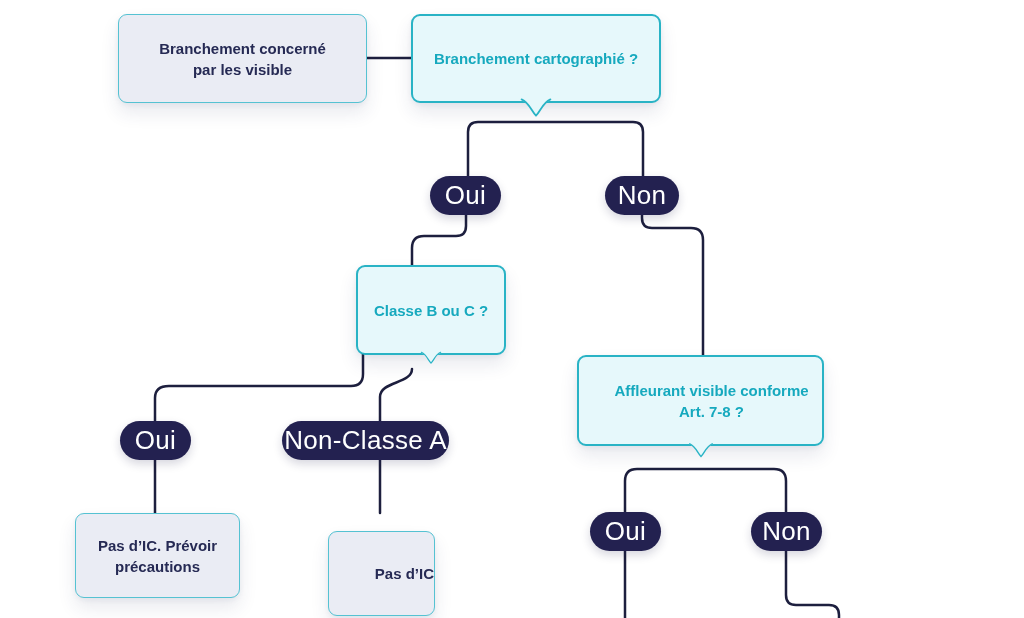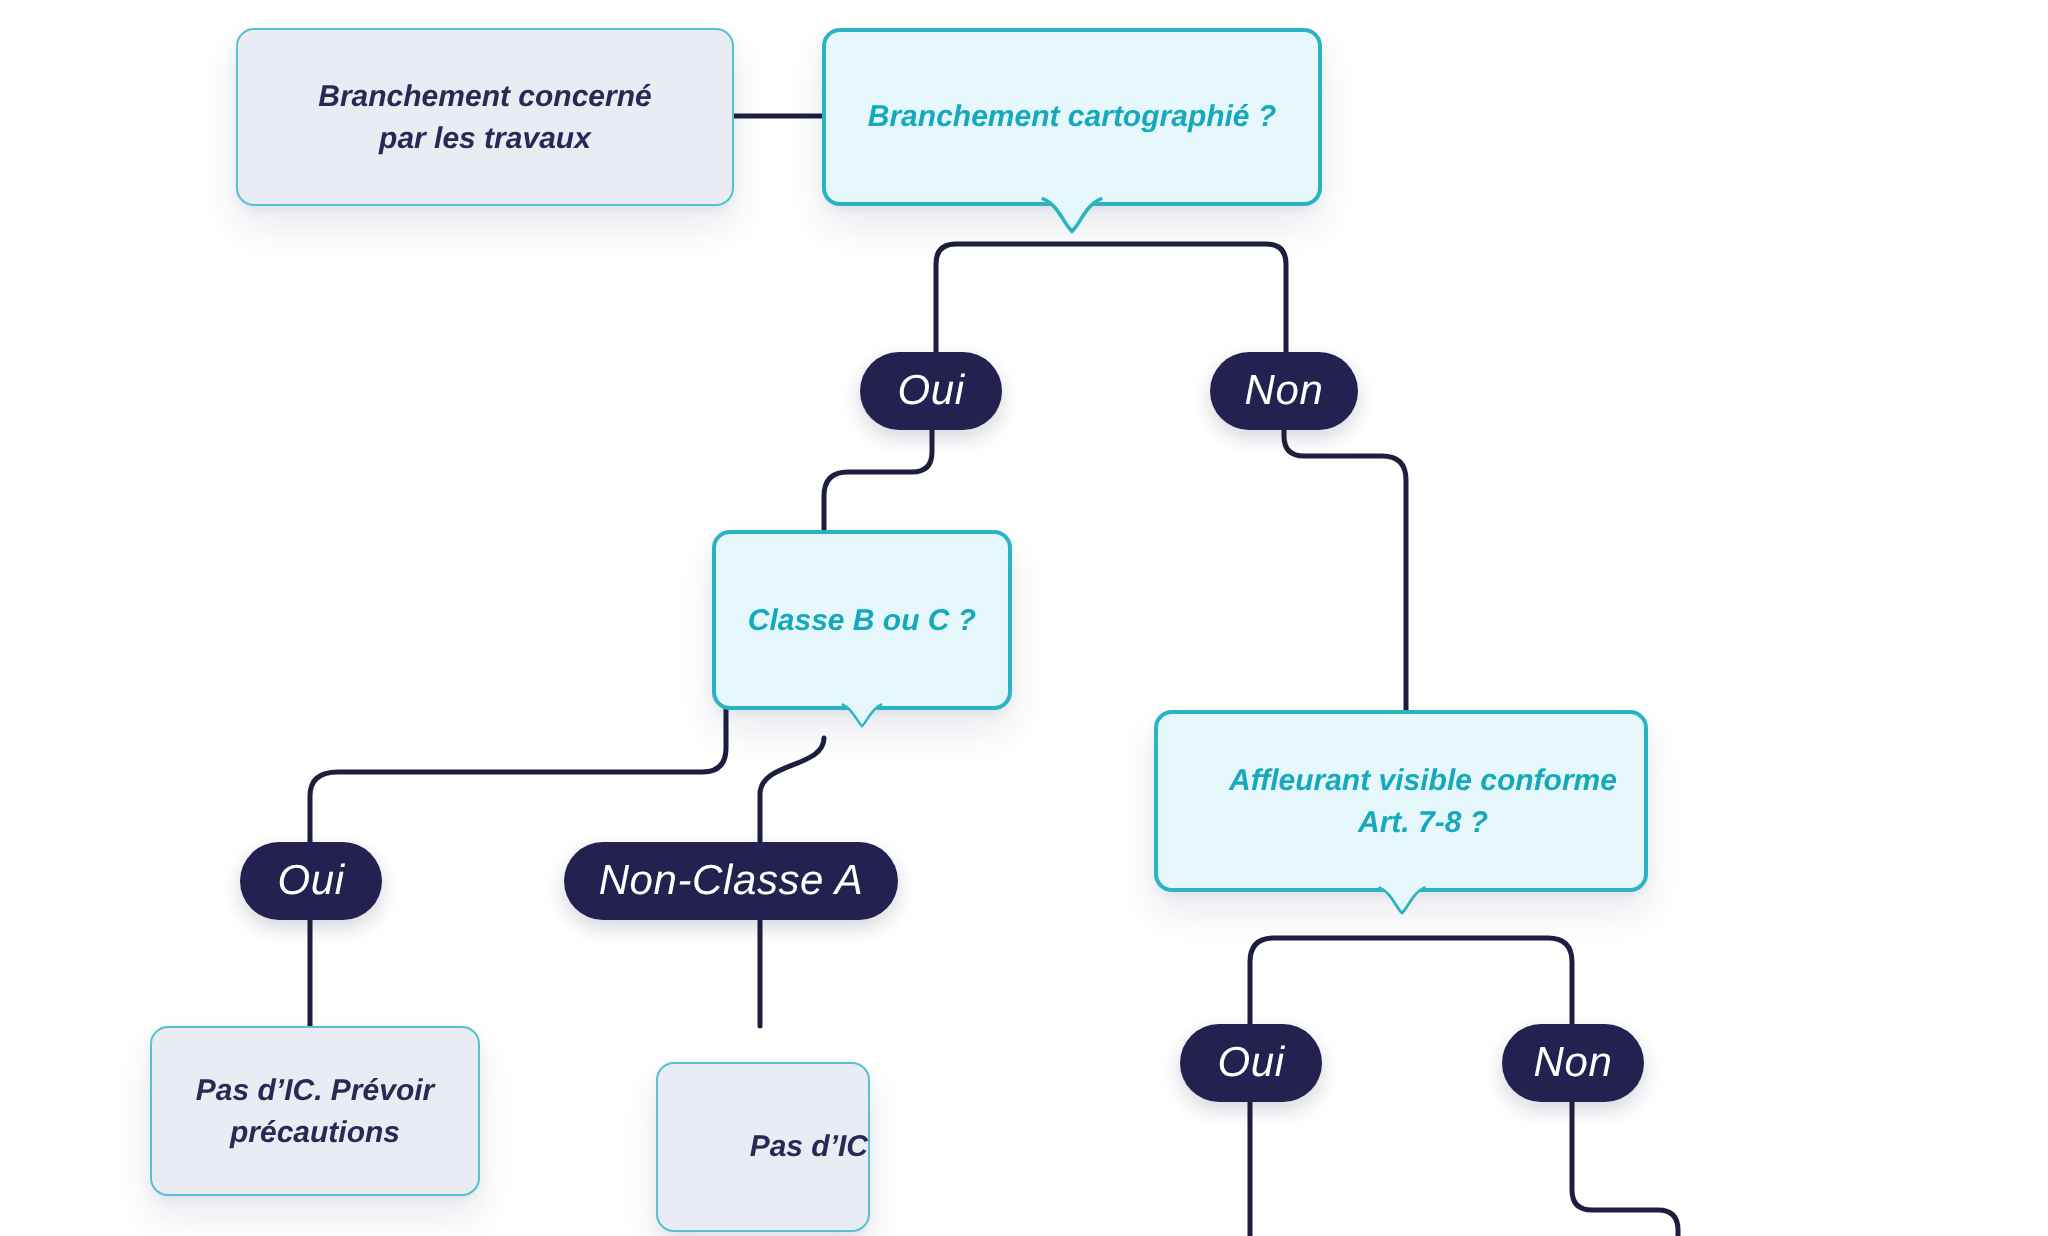--- a/index.html
+++ b/index.html
@@ -1,20 +1,19 @@
 <!DOCTYPE html>
 <html style="--background: #ffffff; --connector: #1d1f3e; --pill-bg: #232150; --pill-text: #ffffff; --question-border: #29b3c5; --question-fill: #e6f8fb; --question-text: #16a9be; --info-fill: #eaecf4; --info-border: #55c2d2; --info-text: #262a54;"><head>
 <meta charset="utf-8">
 <style>
   html,body{margin:0;padding:0;background:#ffffff;}
   #canvas{
     position:relative;width:860px;height:618px;overflow:hidden;
     background:var(--background,#ffffff);
     font-family:"Liberation Sans", sans-serif;
-    font-style:italic;
   }
   #edges{position:absolute;left:0;top:0;z-index:1;}
   .edge{fill:none;stroke:var(--connector,#1d1f3e);stroke-width:2.5;stroke-linecap:round;}
 
   .box{
     position:absolute;z-index:2;box-sizing:border-box;
     display:flex;align-items:center;justify-content:center;
     text-align:center;border-radius:9px;
     font-weight:bold;font-size:15px;line-height:21px;
     box-shadow:0 10px 18px rgba(35,50,100,.10),0 2px 5px rgba(35,50,100,.06);
@@ -30,21 +29,21 @@
     color:var(--question-text,#16a9be);
   }
   .tail{position:absolute;left:50%;top:calc(100% - 3px);transform:translateX(-50%);}
   .tail-fill{fill:var(--question-fill,#e6f8fb);}
   .tail-stroke{fill:none;stroke:var(--question-border,#29b3c5);stroke-width:2;stroke-linecap:round;}
 
   .pill{
     position:absolute;z-index:3;box-sizing:border-box;
     display:flex;align-items:center;justify-content:center;
     background:var(--pill-bg,#232150);color:var(--pill-text,#ffffff);
-    border-radius:20px;font-size:21px;letter-spacing:.3px;
+    border-radius:20px;font-size:26px;letter-spacing:.3px;
     box-shadow:0 4px 10px rgba(25,30,70,.18);
   }
 </style>
 </head>
 <body>
 
 <div id="canvas">
 
   <svg id="edges" width="1024" height="618" viewBox="0 0 1024 618">
     <path class="edge" d="M367 58 H431"></path>
@@ -56,21 +55,21 @@
     <path class="edge" d="M625 513 V481 Q625 469 637 469 H774 Q786 469 786 481 V513"></path>
     <path class="edge" d="M625 549 V618"></path>
     <path class="edge" d="M786 549 V595 Q786 605 796 605 H829 Q839 605 839 615 V618"></path>
     <path class="edge" d="M155 459 V513"></path>
     <path class="edge" d="M380 459 V513"></path>
   </svg>
 
   <div class="box info" style="left:118px;top:14px;width:249px;height:89px;">
     <div>
       <span>Branchement concerné</span><br>
-      <span>par les travaux</span>
+      <span>par les visible</span>
     </div>
   </div>
 
   <div class="box question" style="left:411px;top:14px;width:250px;height:89px;">
     <div>
       <span>Branchement cartographié ?</span>
     </div>
     <svg class="tail" width="36" height="20" viewBox="0 0 40 22">
       <path class="tail-fill" d="M4 0 H36 V2.5 C27.5 5.5 24.5 15.5 20 19.5 C15.5 15.5 12.5 5.5 4 2.5 Z"></path>
       <path class="tail-stroke" d="M4 1.5 C12.5 5 15.5 15.5 20 19.5 C24.5 15.5 27.5 5 36 1.5"></path>

